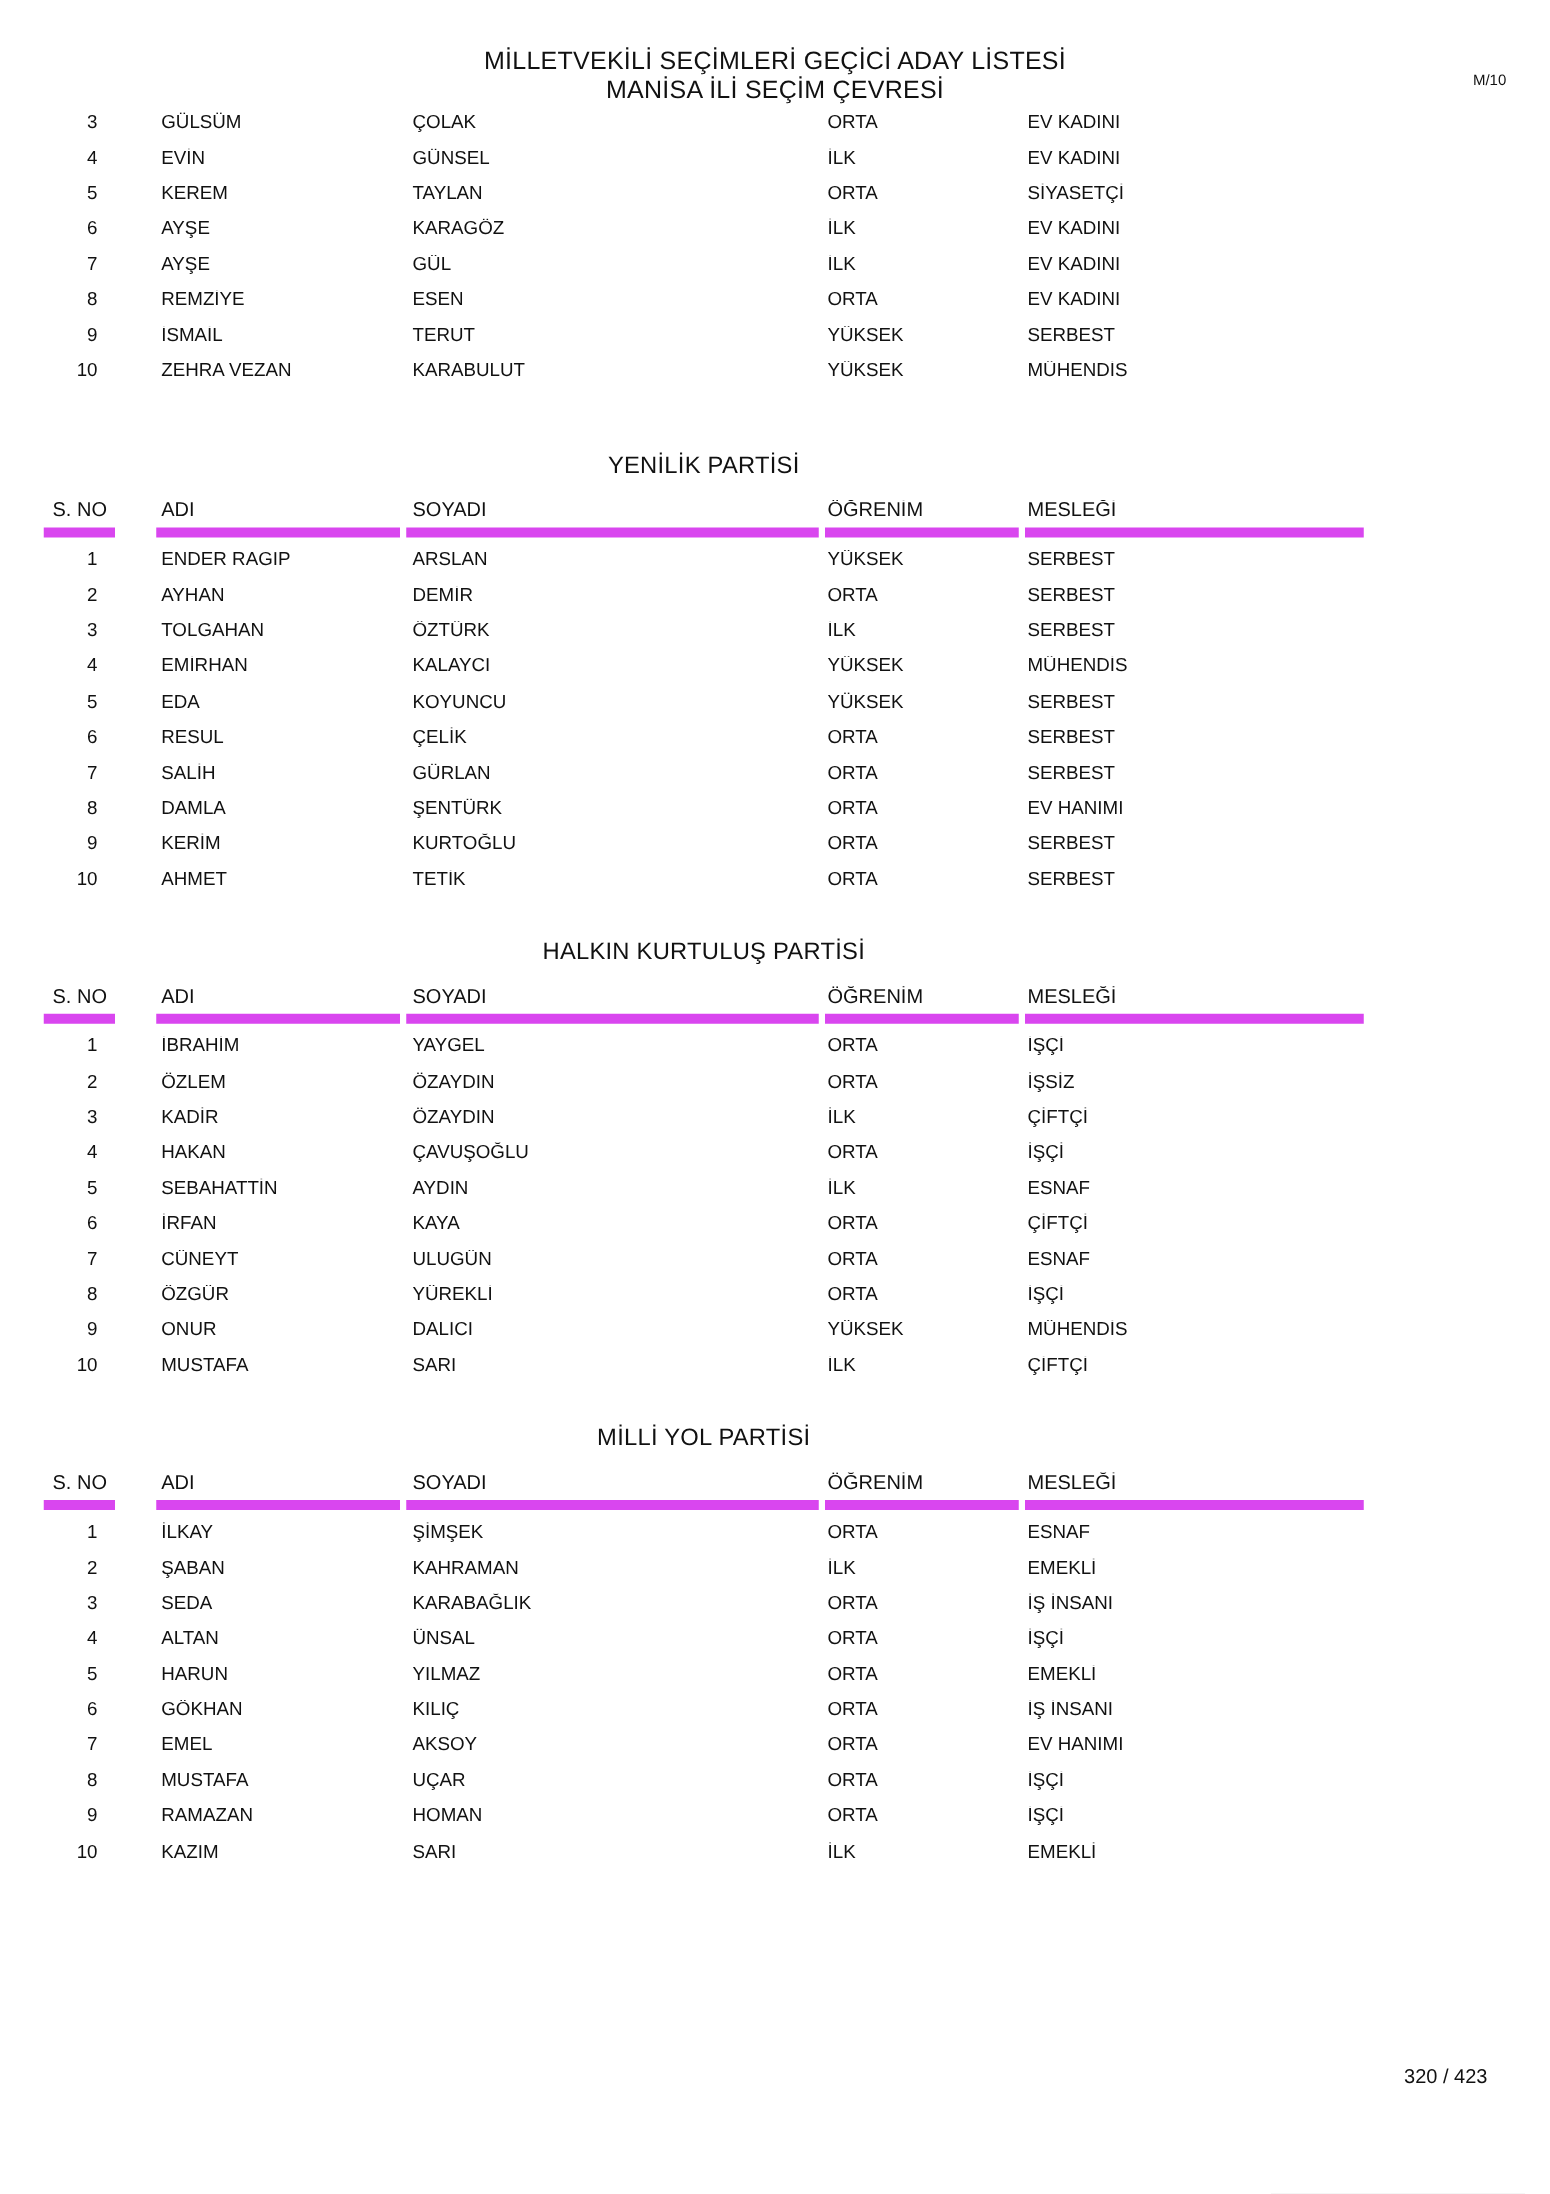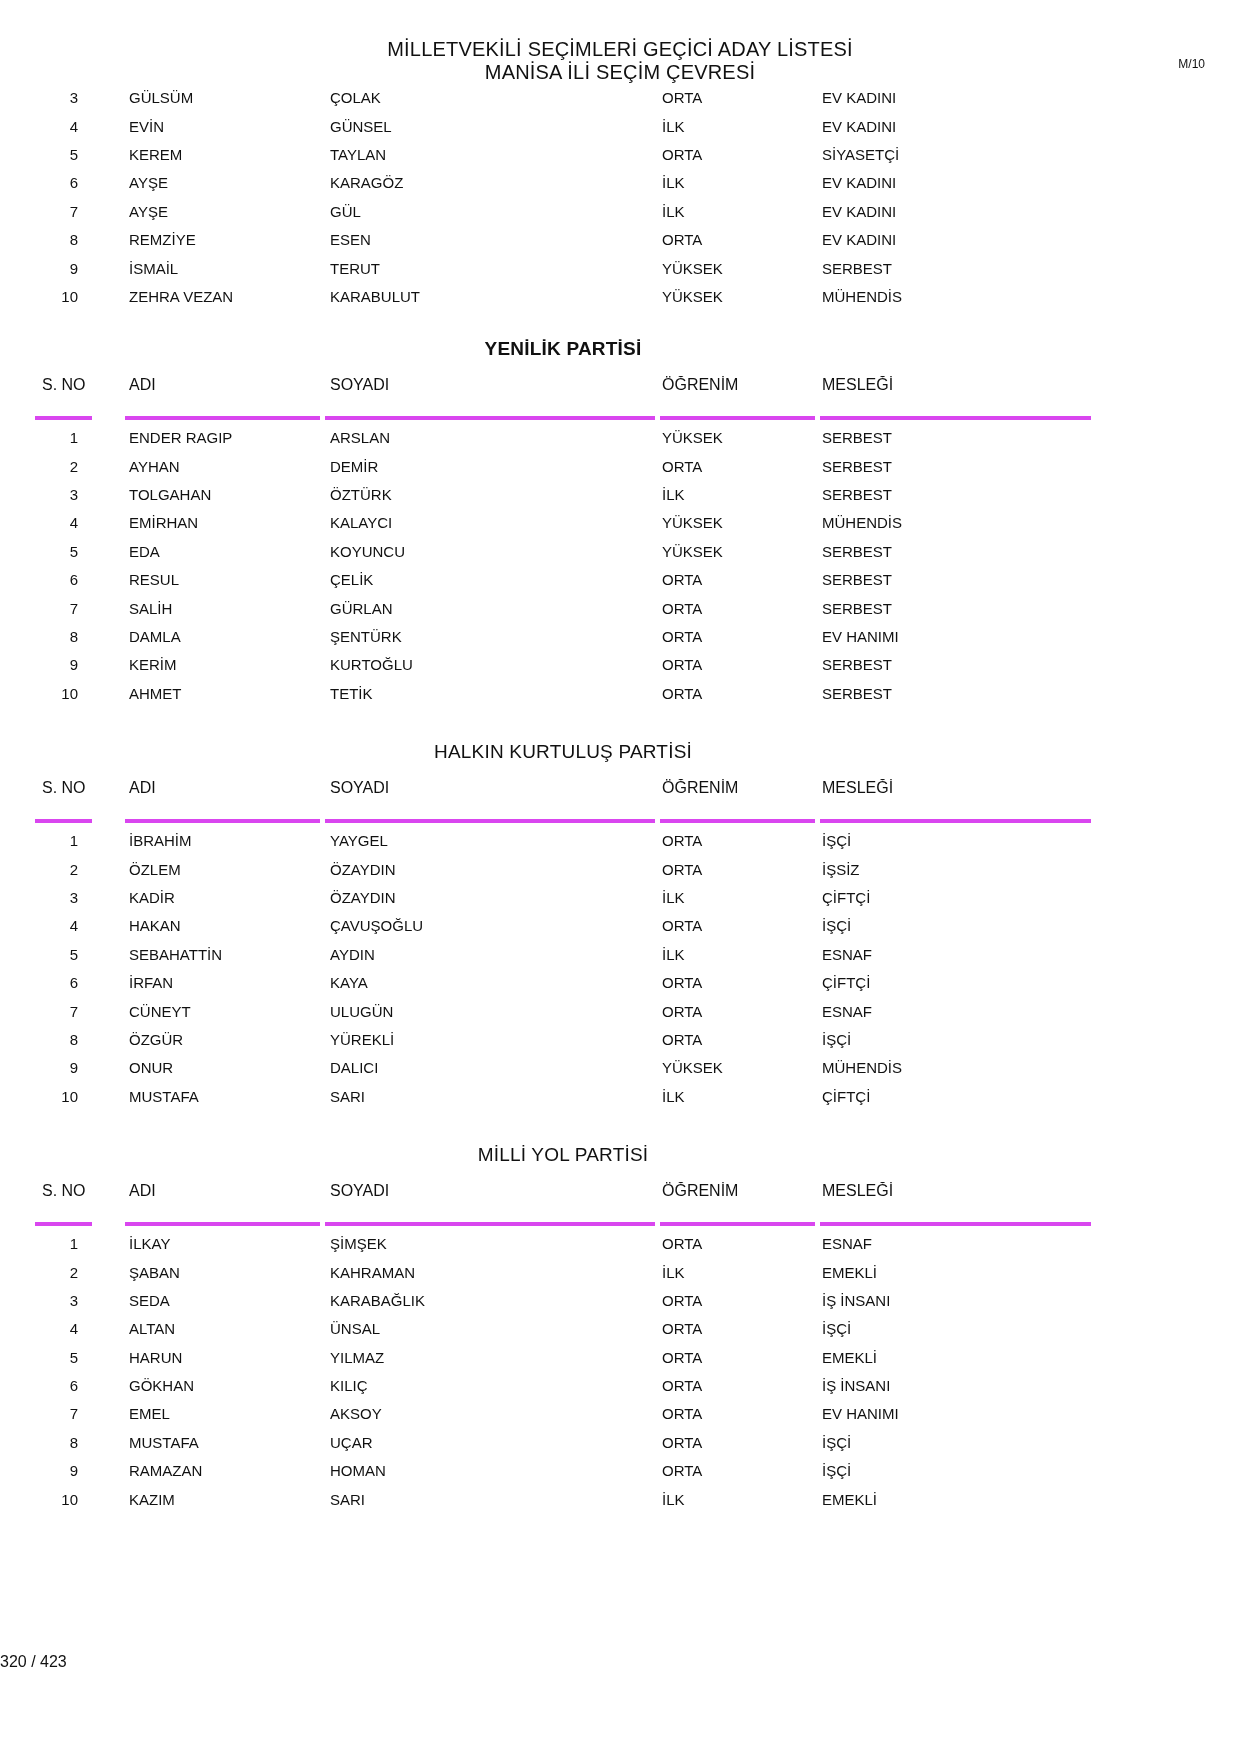--- a/index.html
+++ b/index.html
@@ -31,53 +31,53 @@
   }
   #sections { margin-left:35px; width:1056px; }
   .party-title {
     text-align:center;
     font-size:19px;
     line-height:20px;
     margin-top:34px;
     letter-spacing:0.2px;
   }
   .section:first-child .tbody { margin-top:0; }
-  .section:nth-child(2) .party-title { margin-top:28px;font-weight:bold; }
+  .section:nth-child(2) .party-title { margin-top:52px; }
   .grid-row {
     display:grid;
     grid-template-columns:57px 223px 330px 155px 271px;
     column-gap:5px;
   }
   .thead { margin-top:17px; }
   .thead .cell {
     font-size:16px;
     line-height:17px;
-    padding-bottom:23px;
-    border-bottom:4px solid #d946ef;
+    padding-bottom:5px;
+    border-bottom:8px solid #d946ef;
   }
   .tbody { margin-top:4px; }
   .trow {
     height:28.4px;
     align-items:center;
     font-size:15px;
     line-height:16px;
   }
   .cell { white-space:nowrap; overflow:hidden; }
   .cell-sno { text-align:right; padding-right:14px; }
   .thead .cell-sno { text-align:left; padding-left:7px; padding-right:0; }
   .cell-adi { padding-left:4px;margin-left:28px; }
   .cell-soyadi { padding-left:5px; }
   .cell-ogrenim { padding-left:2px; }
   .cell-meslegi { padding-left:2px; }
   .footer {
     position:absolute;
     top:1653px;
     left:0;
     width:100%;
-    text-align:left;
+    text-align:right;
     padding-right:50px;
     box-sizing:border-box;
     font-size:16px;
     line-height:18px;
   }
 </style>
 </head>
 <body>
 
 <div class="page">

